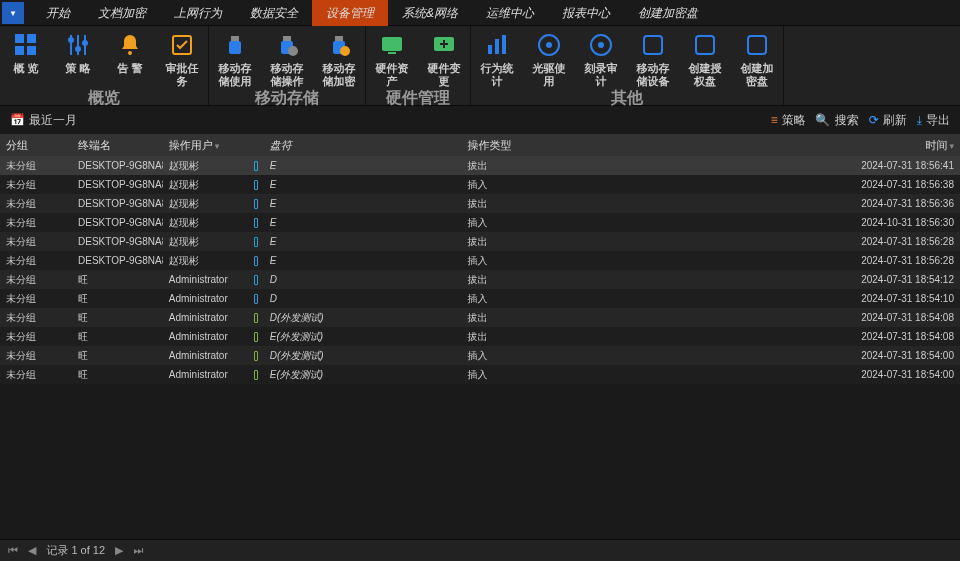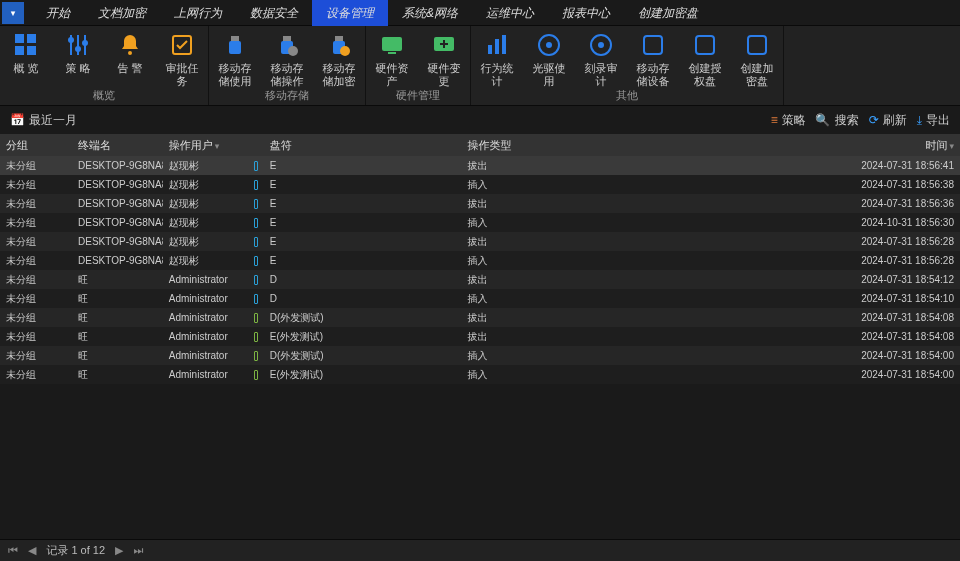--- a/index.html
+++ b/index.html
@@ -33,34 +33,35 @@
   font-size: 9px;
 }
 .menubar-item {
   padding: 0 14px;
   height: 26px;
   line-height: 26px;
   color: #ddd;
   cursor: pointer;
 }
 .menubar-item.active {
-  background: #1d4ed8;
+  background: #c2410c;
 }
 
 
 .ribbon {
   display: flex;
   background: #222;
   border-bottom: 1px solid #0a0a0a;
   height: 80px;
 }
 .ribbon-group {
   display: flex;
   flex-direction: column;
   border-right: 1px solid #111;
+  font-weight: bold;
 }
 .ribbon-buttons {
   display: flex;
   flex: 1;
 }
 .ribbon-btn {
   display: flex;
   flex-direction: column;
   align-items: center;
   justify-content: flex-start;
@@ -77,21 +78,21 @@
   align-items: center;
   justify-content: center;
 }
 .ribbon-btn .lbl {
   font-size: 11px;
   text-align: center;
   line-height: 13px;
 }
 .ribbon-grouplabel {
   text-align: center;
-  font-size: 11px;
+  font-size: 16px;
   color: #999;
   padding-bottom: 2px;
 }
 
 
 .filterbar {
   display: flex;
   align-items: center;
   height: 28px;
   background: #1a1a1a;
@@ -126,21 +127,21 @@
 }
 .row .cell { height: 19px; line-height: 19px; }
 .row:nth-child(odd) { background: #262626; }
 .row:nth-child(even) { background: #1e1e1e; }
 .row:first-child { background: #3a3a3a; }
 
 .col-group   { width: 76px; }
 .col-term    { width: 96px; }
 .col-user    { width: 90px; }
 .col-icon    { width: 16px; display:flex;align-items:center;justify-content:center;}
-.col-drive   { width: 210px; }
+.col-drive   { width: 210px; font-style: italic; }
 .col-type    { width: 400px; }
 .col-time    { width: 130px; text-align: right; }
 .chev::after { content:"▾"; font-size:9px; color:#888; margin-left:2px; }
 
 .driveic { width:10px;height:10px;border:1px solid #2a9fd6;border-radius:1px; }
 .driveic.alt { border-color:#7cb342; }
 
 
 .pager {
   position: absolute;

